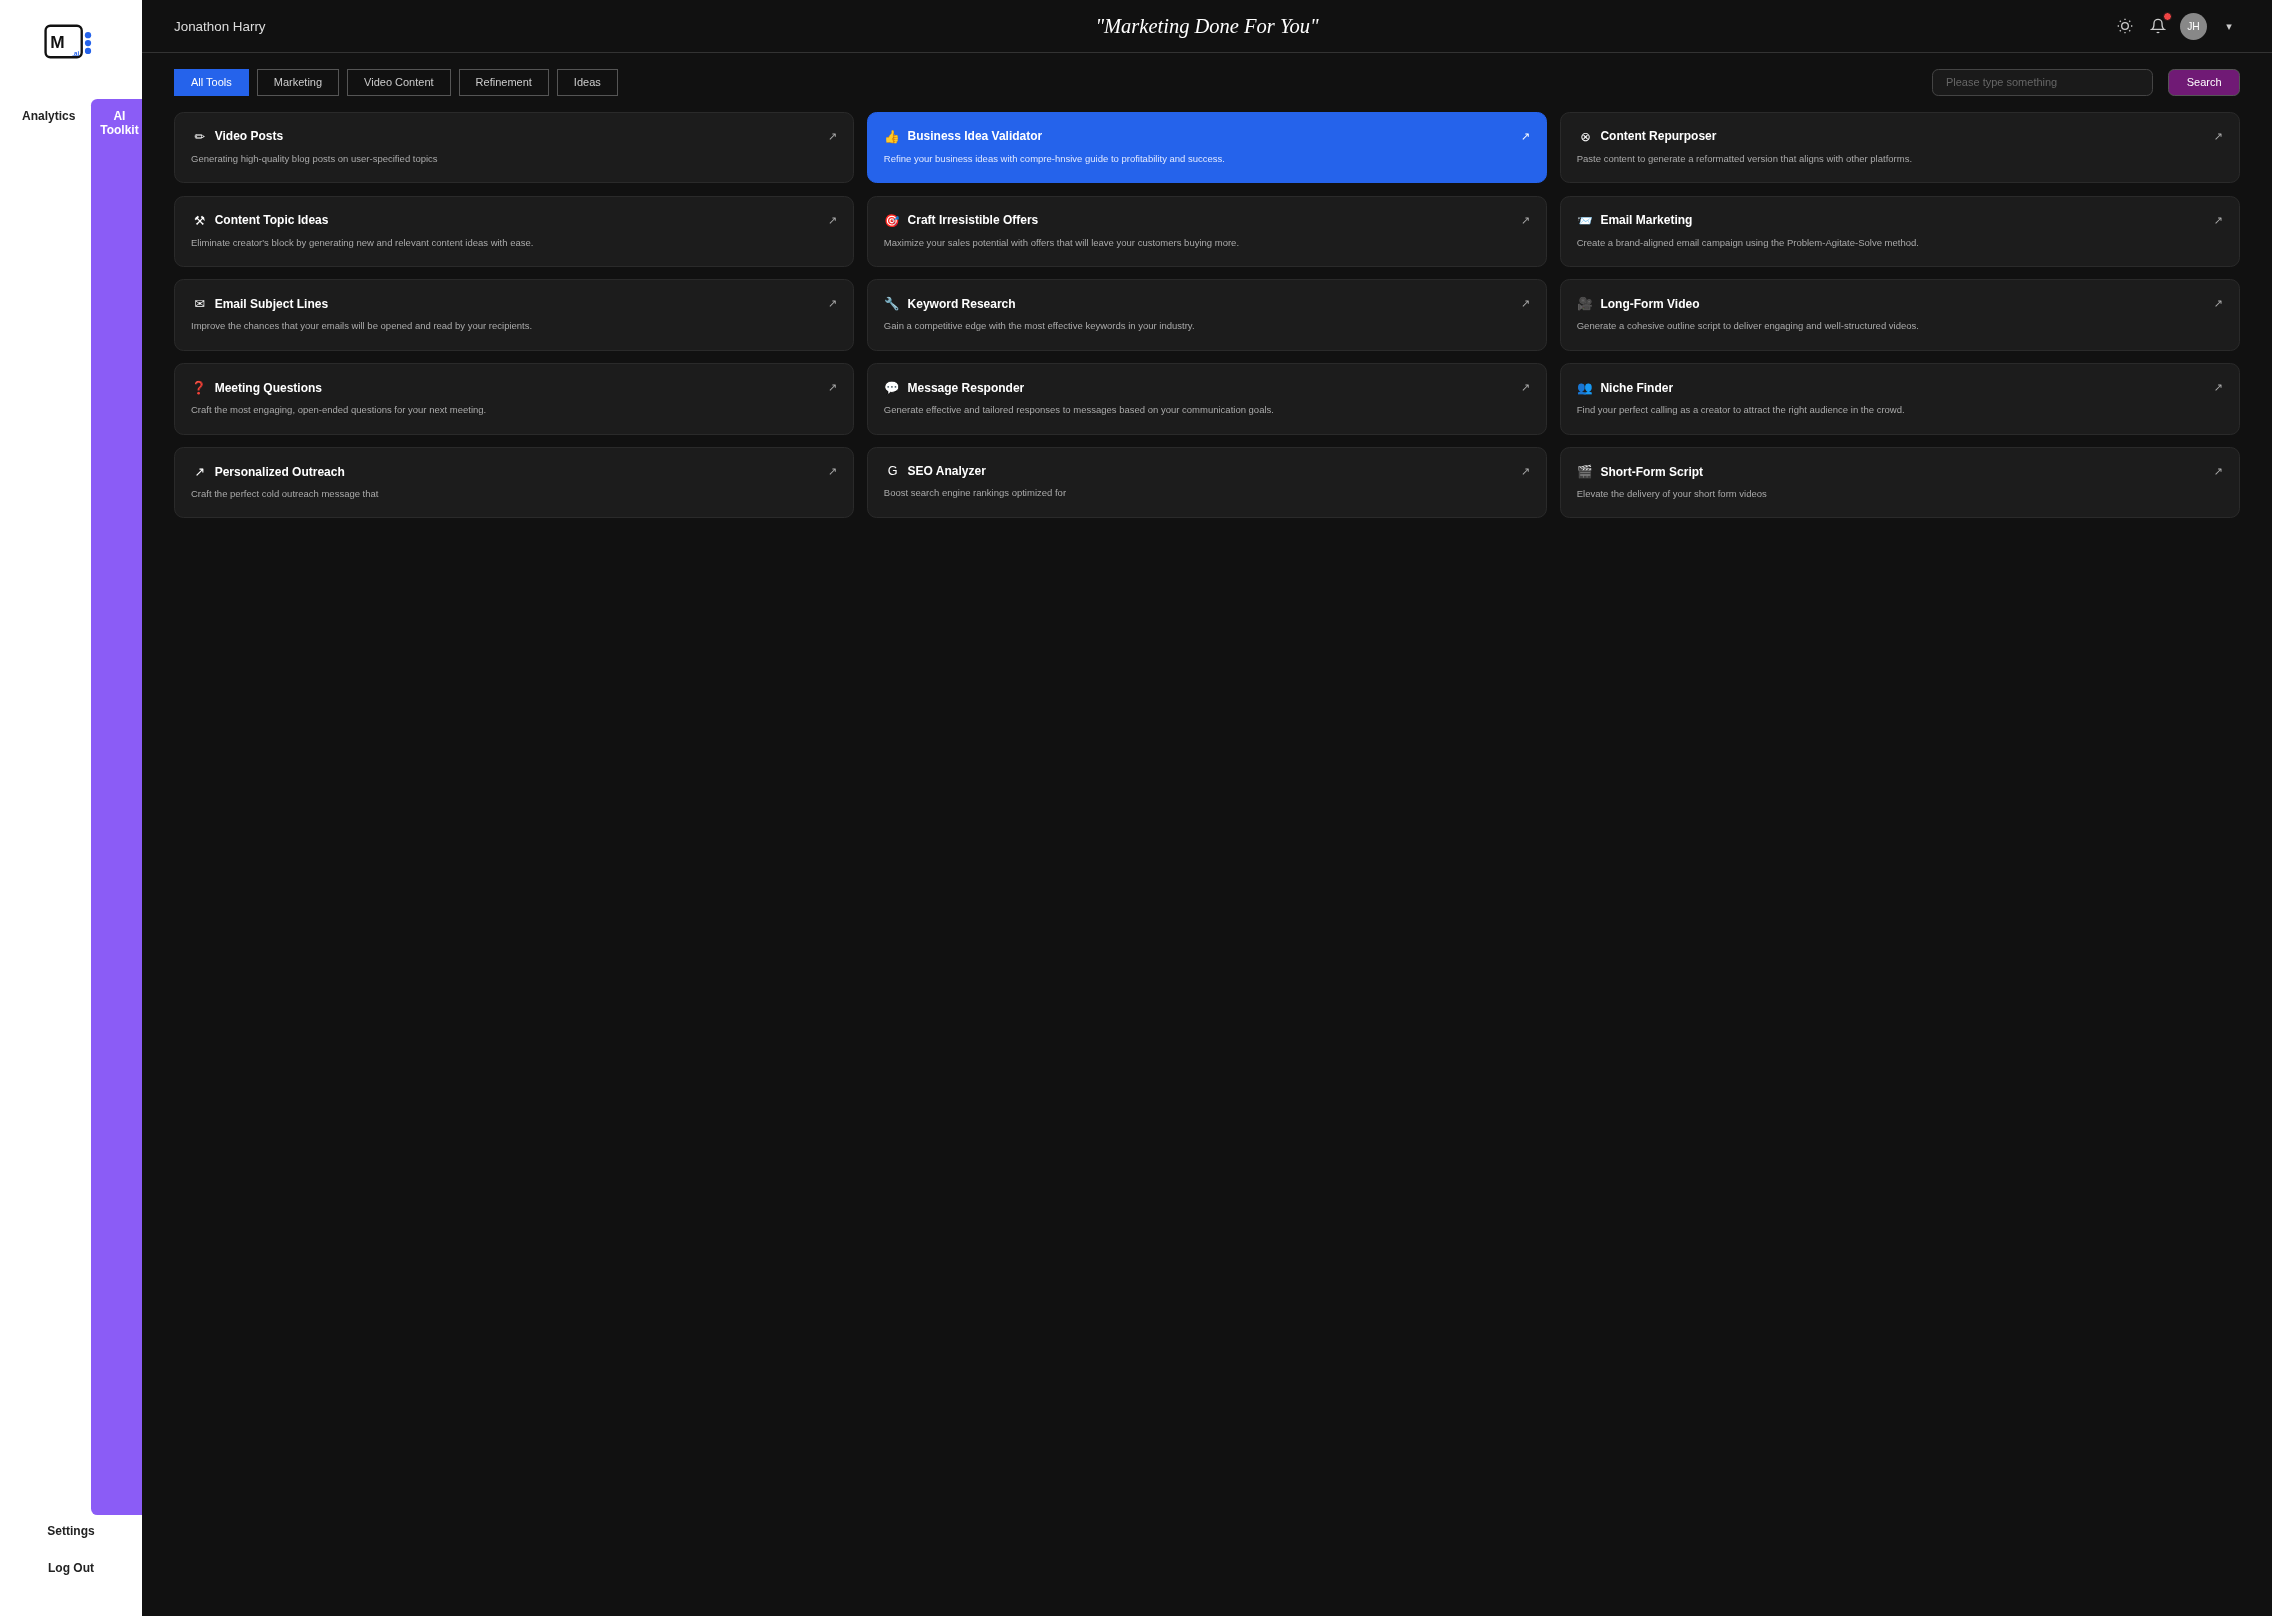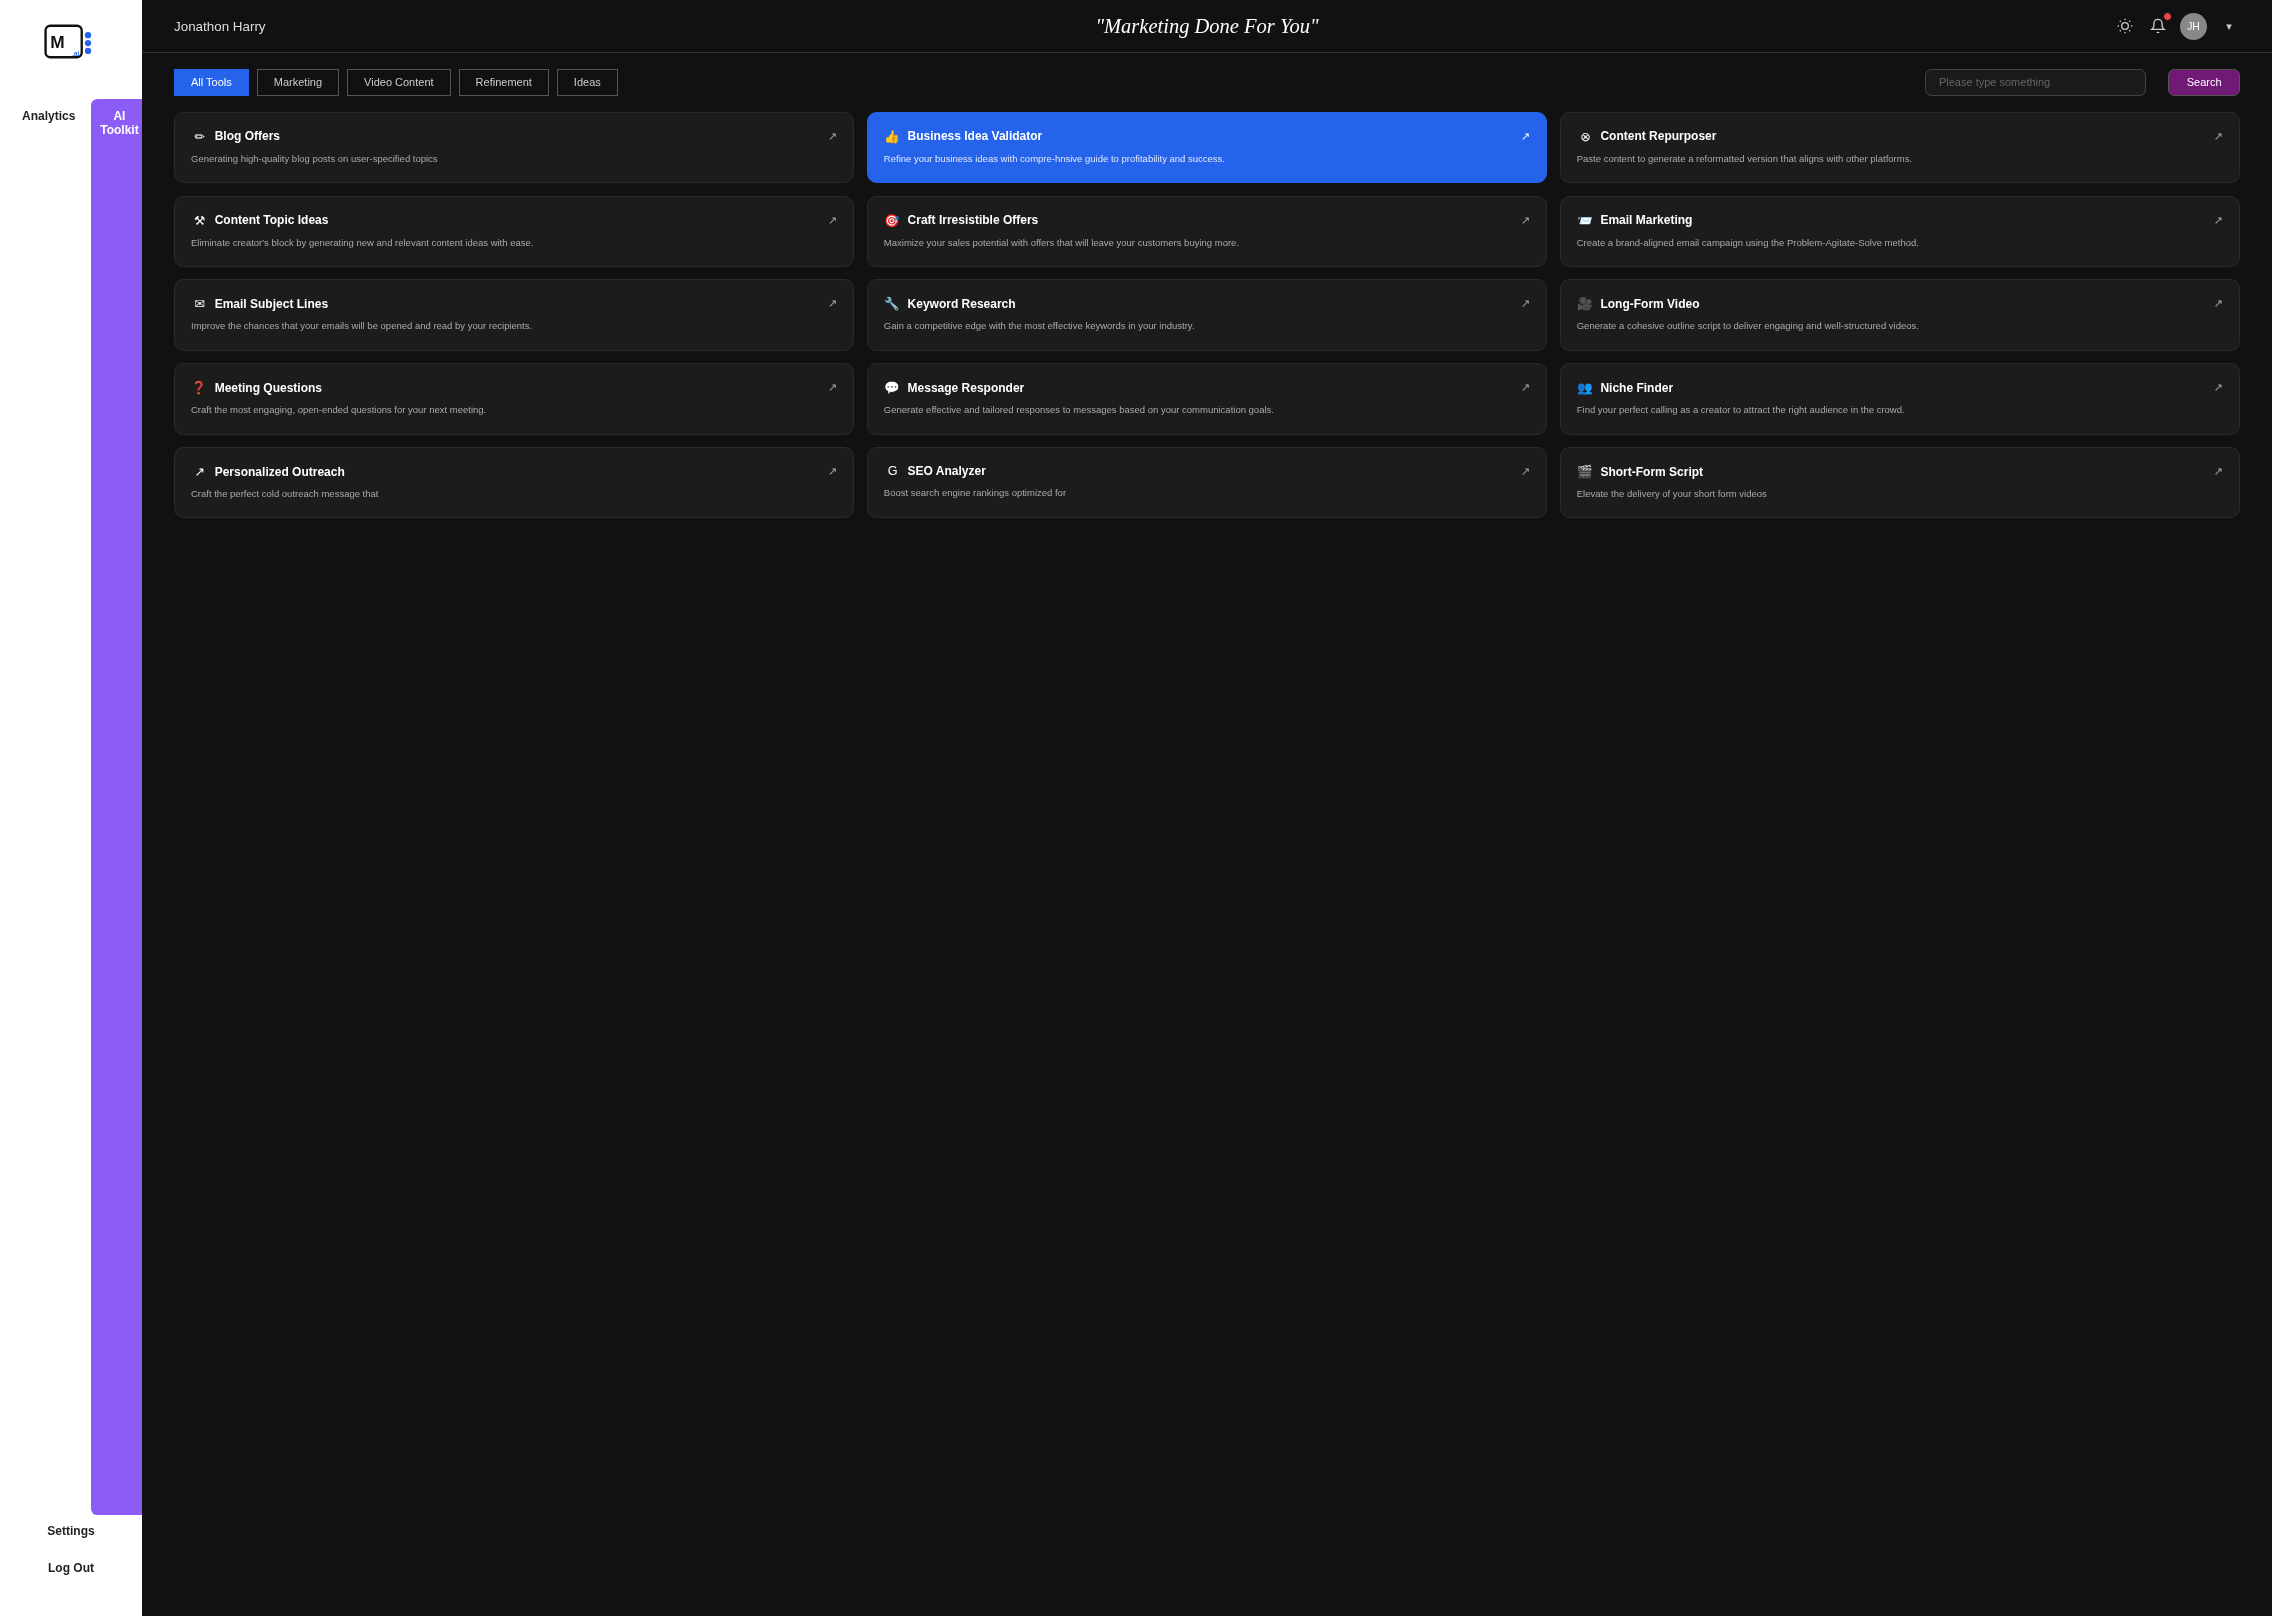--- a/index.html
+++ b/index.html
@@ -157,21 +157,21 @@
       transition: all 0.15s;
     }
     .filter-btn.active {
       background: #2563eb;
       border-color: #2563eb;
       color: #fff;
     }
     .search-area {
       margin-left: auto;
       display: flex;
-      gap: 22px;
+      gap: 15px;
       padding-left: 28px;
     }
     .search-input {
       background: #1a1a1a;
       border: 0.8px solid #444;
       border-radius: 6.3px;
       color: #aaa;
       font-size: 11px;
       padding: 6.3px 12.6px;
       width: 221px;
@@ -320,21 +320,21 @@
       <button class="search-btn">Search</button>
     </div>
   </div>
 
   <div class="tools-container">
     <div class="tools-grid" id="tools-grid">
     <div class="tool-card">
     <div class="tool-card-header">
       <div class="tool-card-title-group">
         <span class="tool-icon">✏</span>
-        <span class="tool-title">Blog Offers</span>
+        <span class="tool-title">Video Posts</span>
       </div>
       <span class="tool-arrow">↗</span>
     </div>
     <div class="tool-desc">Generating high-quality blog posts on user-specified topics</div>
   </div>
         <div class="tool-card highlighted">
     <div class="tool-card-header">
       <div class="tool-card-title-group">
         <span class="tool-icon">👍</span>
         <span class="tool-title">Business Idea Validator</span>

